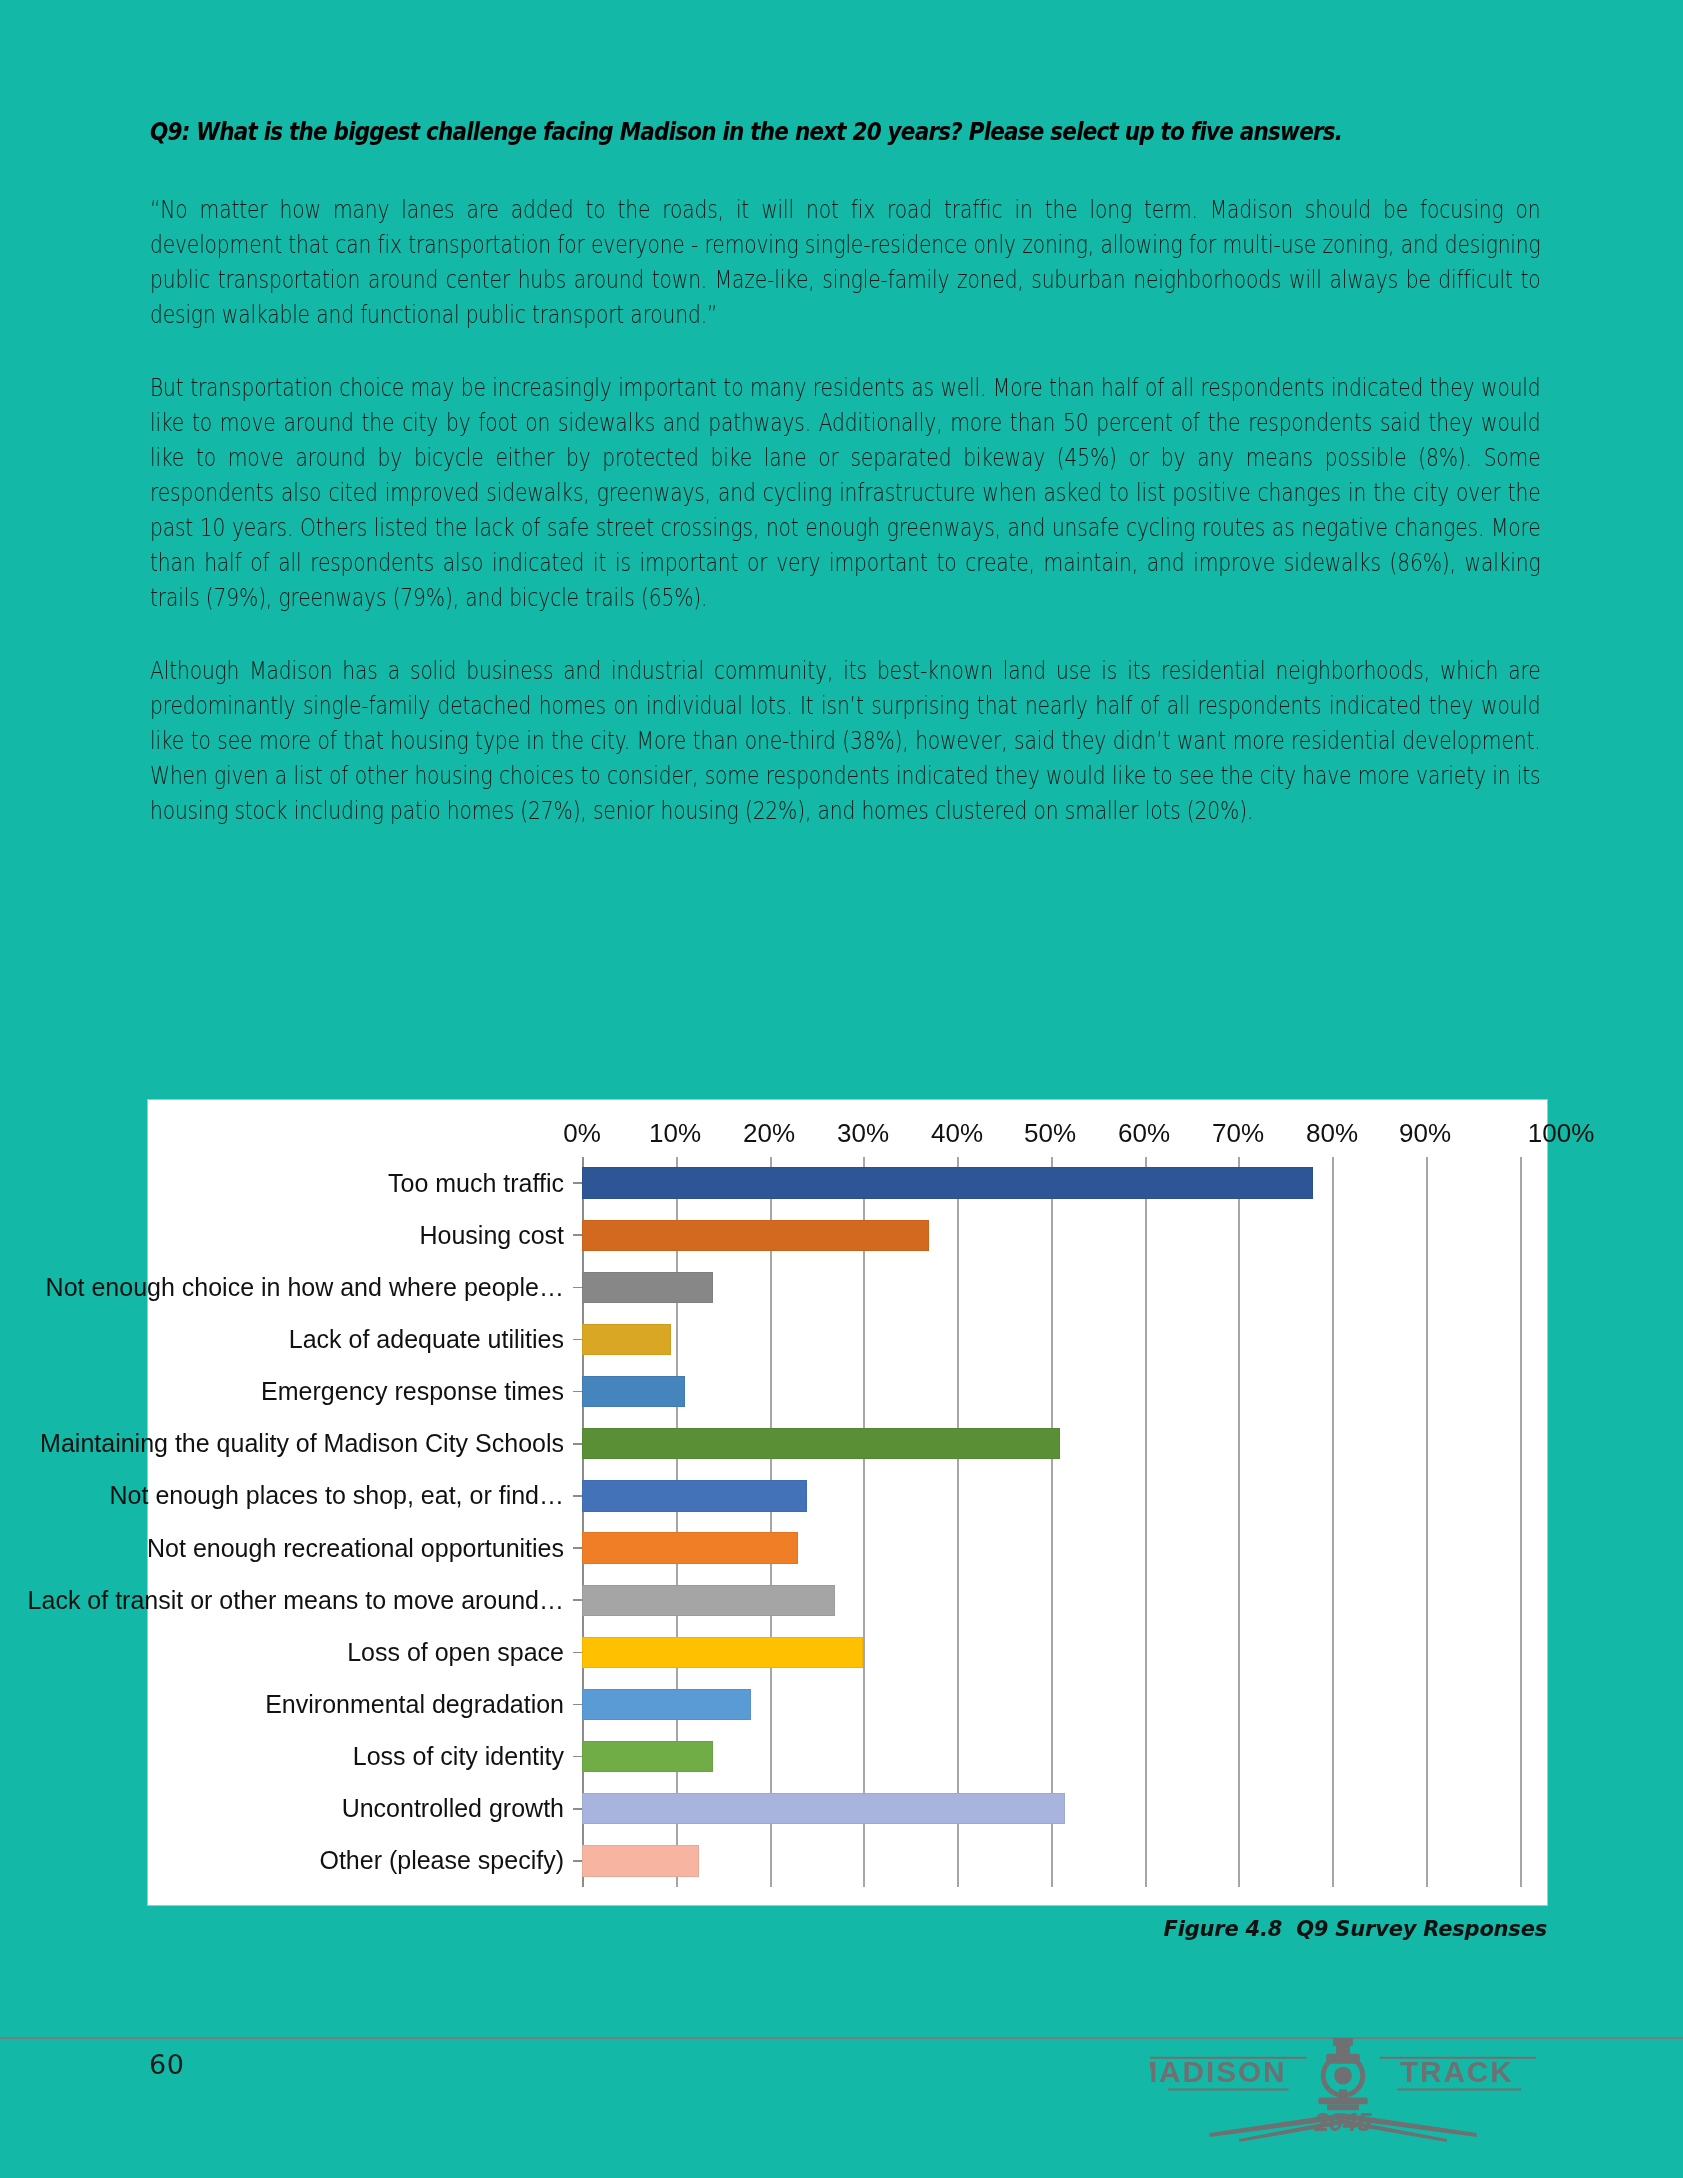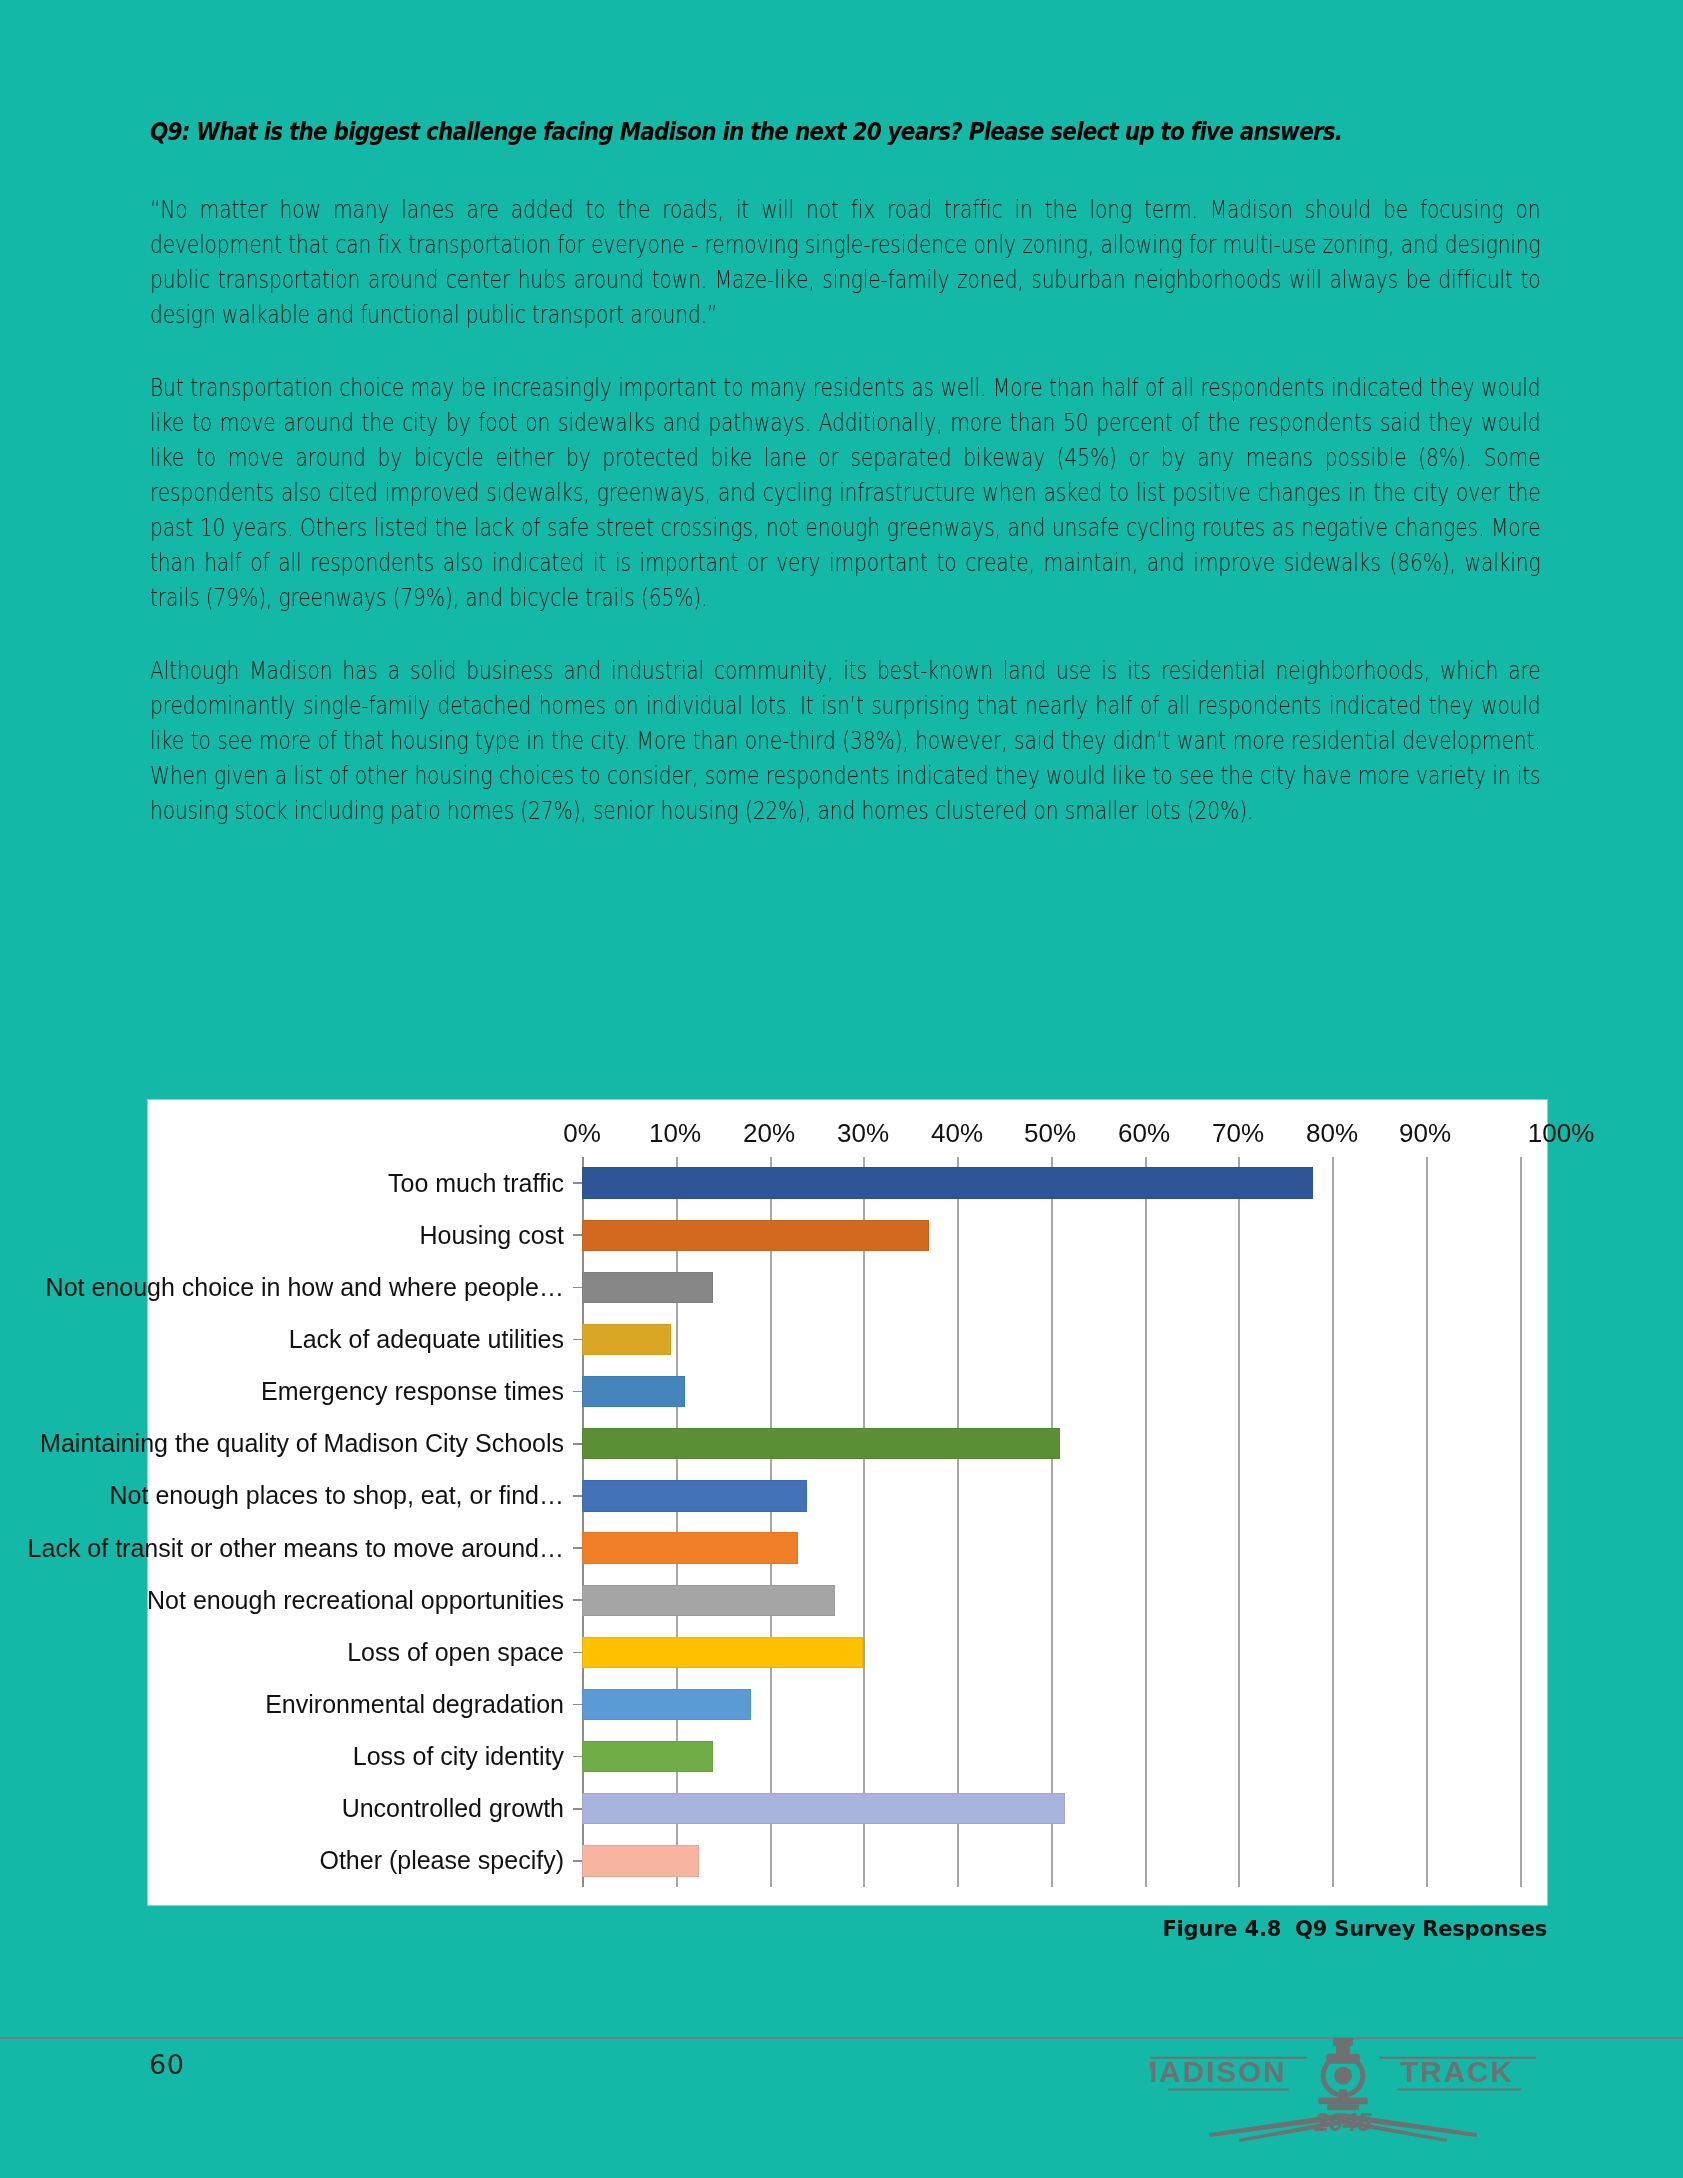--- a/index.html
+++ b/index.html
@@ -154,20 +154,21 @@
 
   
   .caption {
     position: absolute;
     left: 0; top: 1917px;
     width: 1547px;
     text-align: right;
     font-family: "DejaVu Sans", sans-serif;
     font-size: 21px;
     font-weight: bold;
+    font-style: italic;
     color: #111;
     letter-spacing: -0.2px;
   }
   .caption .cap-gap { display: inline-block; width: 14px; }
 
   
   .footer-rule {
     position: absolute;
     left: 0; top: 2037px;
     width: 1683px; height: 1.5px;
@@ -231,24 +232,24 @@
           <div class="cat-row">
             <span class="cat-label">Emergency response times</span>
           </div>
           <div class="cat-row">
             <span class="cat-label">Maintaining the quality of Madison City Schools</span>
           </div>
           <div class="cat-row">
             <span class="cat-label">Not enough places to shop, eat, or find…</span>
           </div>
           <div class="cat-row">
+            <span class="cat-label">Not enough recreational opportunities</span>
+          </div>
+          <div class="cat-row">
             <span class="cat-label">Lack of transit or other means to move around…</span>
-          </div>
-          <div class="cat-row">
-            <span class="cat-label">Not enough recreational opportunities</span>
           </div>
           <div class="cat-row">
             <span class="cat-label">Loss of open space</span>
           </div>
           <div class="cat-row">
             <span class="cat-label">Environmental degradation</span>
           </div>
           <div class="cat-row">
             <span class="cat-label">Loss of city identity</span>
           </div>

